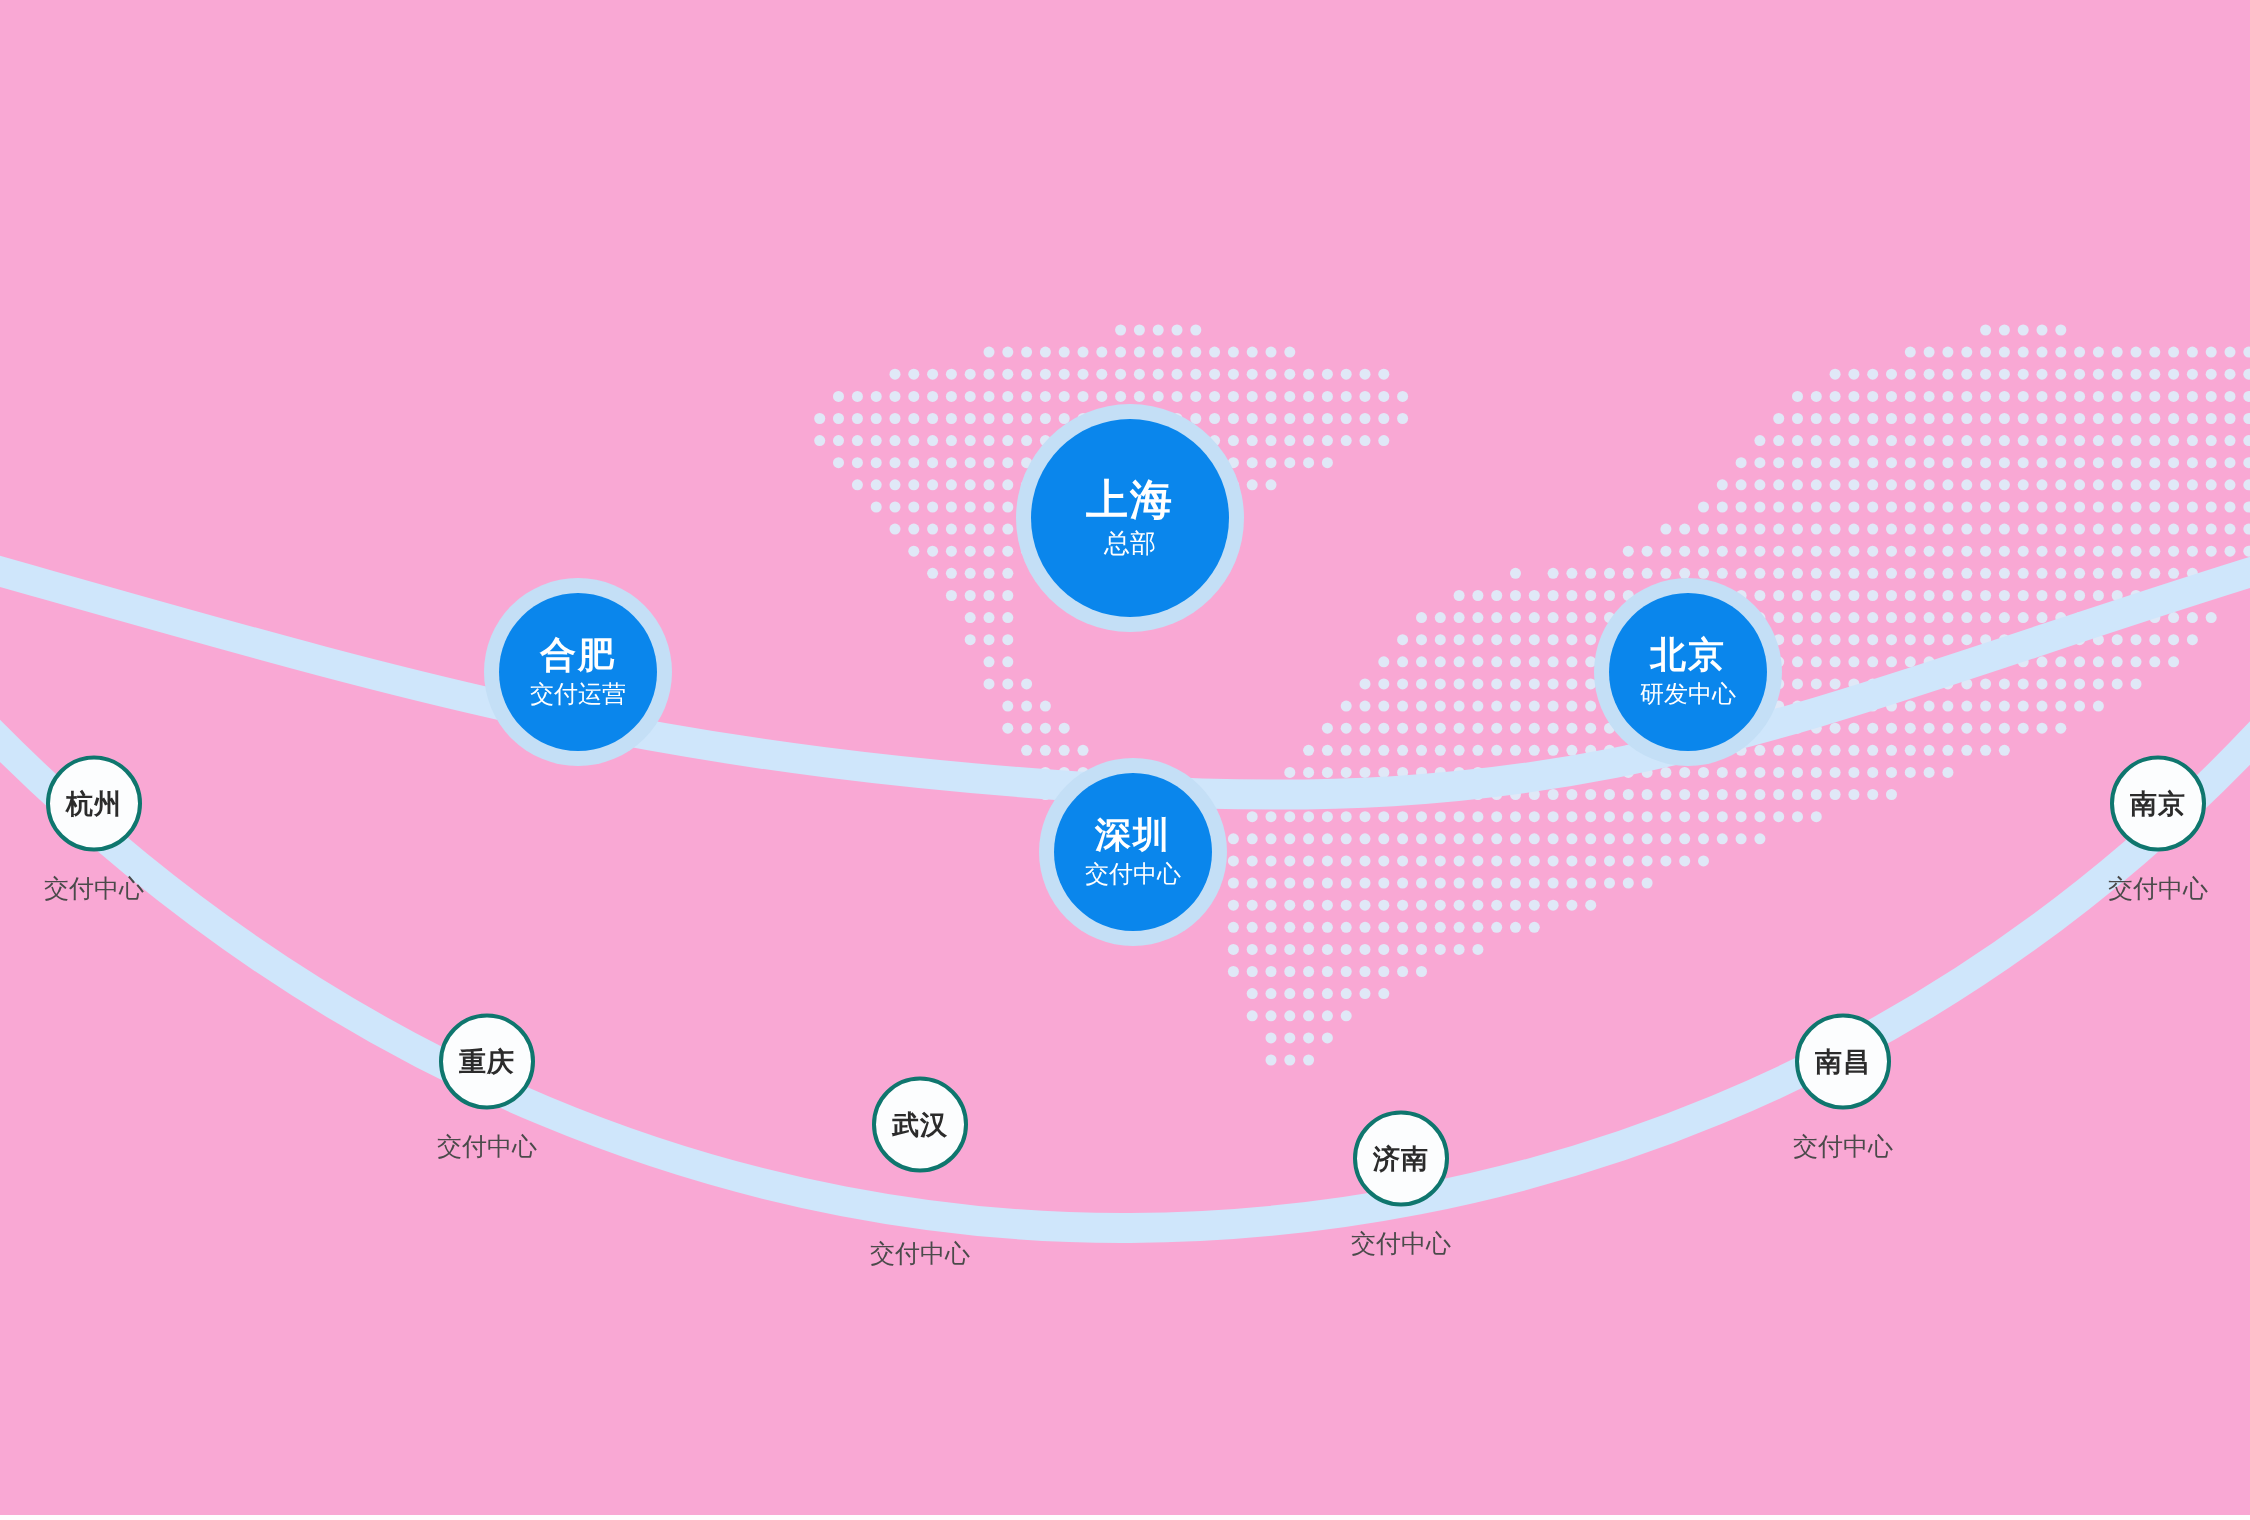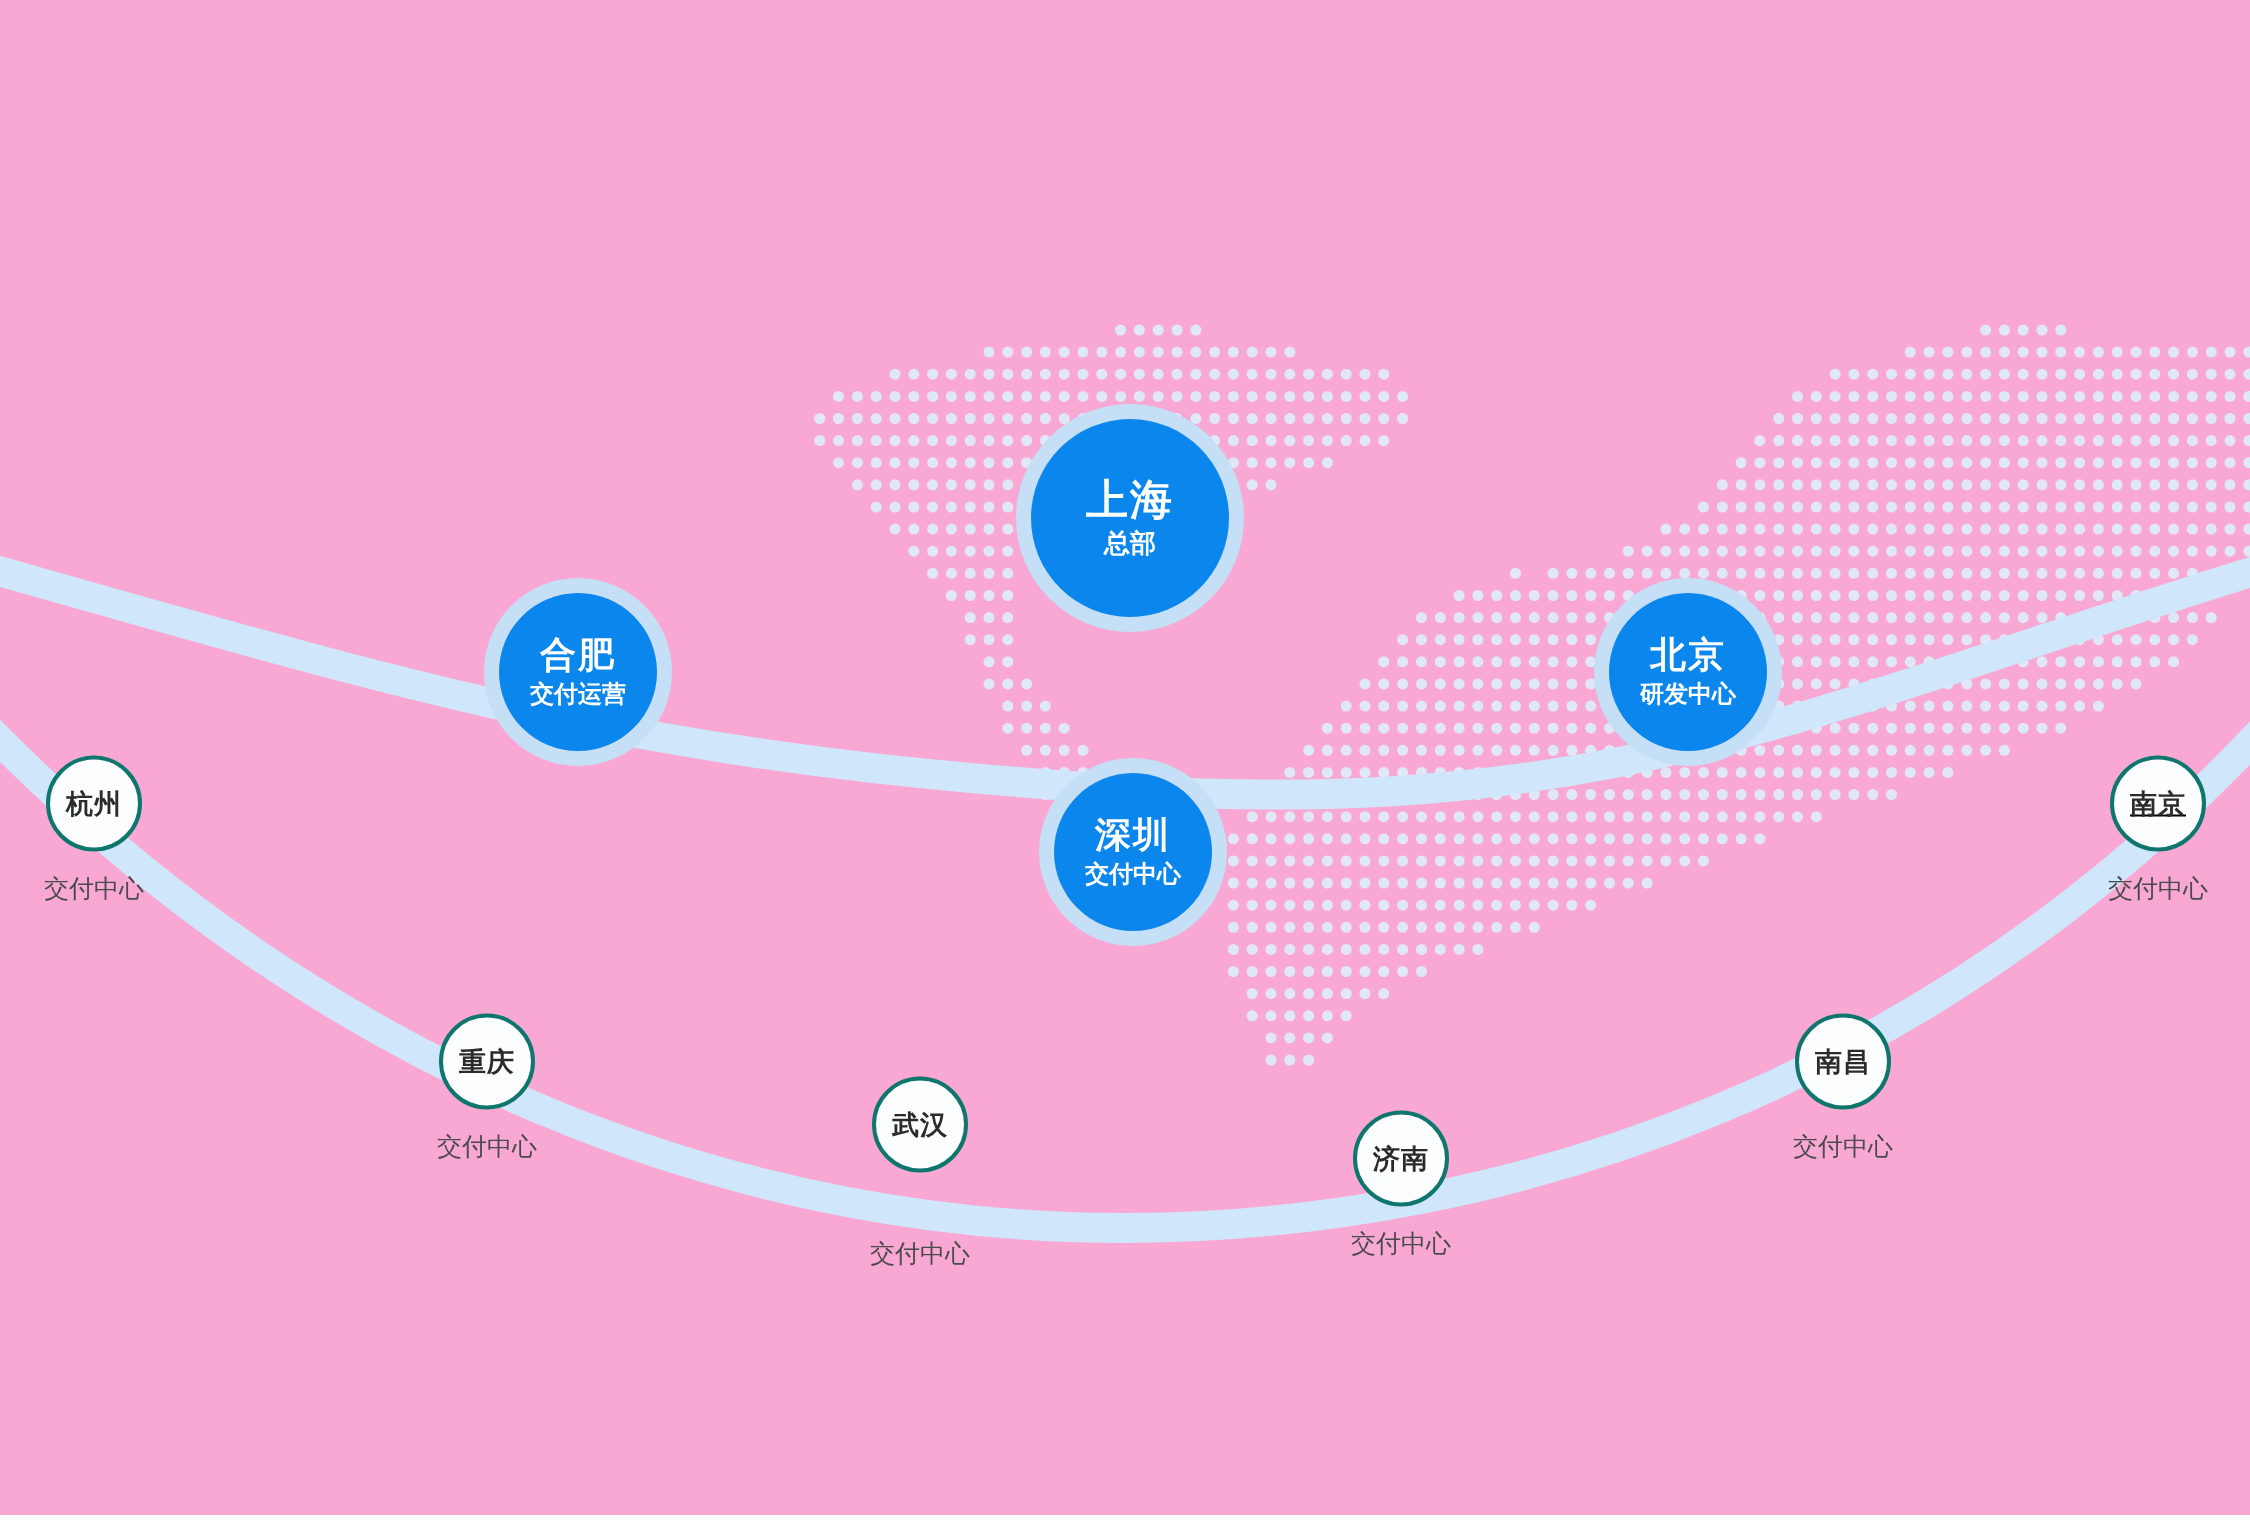--- a/index.html
+++ b/index.html
@@ -73,21 +73,21 @@
   .bubble-primary { position: relative; z-index: 1; }
 
   .p-city {
     font-weight: bold;
     letter-spacing: 2px;
     line-height: 1.05;
   }
   .p-role {
     line-height: 1.1;
     margin-top: 7px;
-    font-weight: bold;
+    font-weight: normal;
   }
 
   
   .bubble-outline {
     border-radius: 50%;
     background: #fcfdfe;
     border: 4px solid #0f766e;
     display: flex;
     align-items: center;
     justify-content: center;
@@ -1356,21 +1356,21 @@
           </div>
         </div>
       </div>
       <div class="node" style="left: 94px; top: 830px;">
         <div class="bubble-outline" style="width:96px;height:96px;">
           <div class="s-city" style="font-size:27px">杭州</div>
         </div>
         <div class="s-role" style="font-size:25px">交付中心</div>
       </div>
       <div class="node" style="left: 2158px; top: 830px;">
-        <div class="bubble-outline" style="width:96px;height:96px;text-decoration:underline;">
+        <div class="bubble-outline" style="width:96px;height:96px;">
           <div class="s-city" style="font-size:27px">南京</div>
         </div>
         <div class="s-role" style="font-size:25px">交付中心</div>
       </div>
       <div class="node" style="left: 487px; top: 1088px;">
         <div class="bubble-outline" style="width:96px;height:96px;">
           <div class="s-city" style="font-size:27px">重庆</div>
         </div>
         <div class="s-role" style="font-size:25px">交付中心</div>
       </div>

